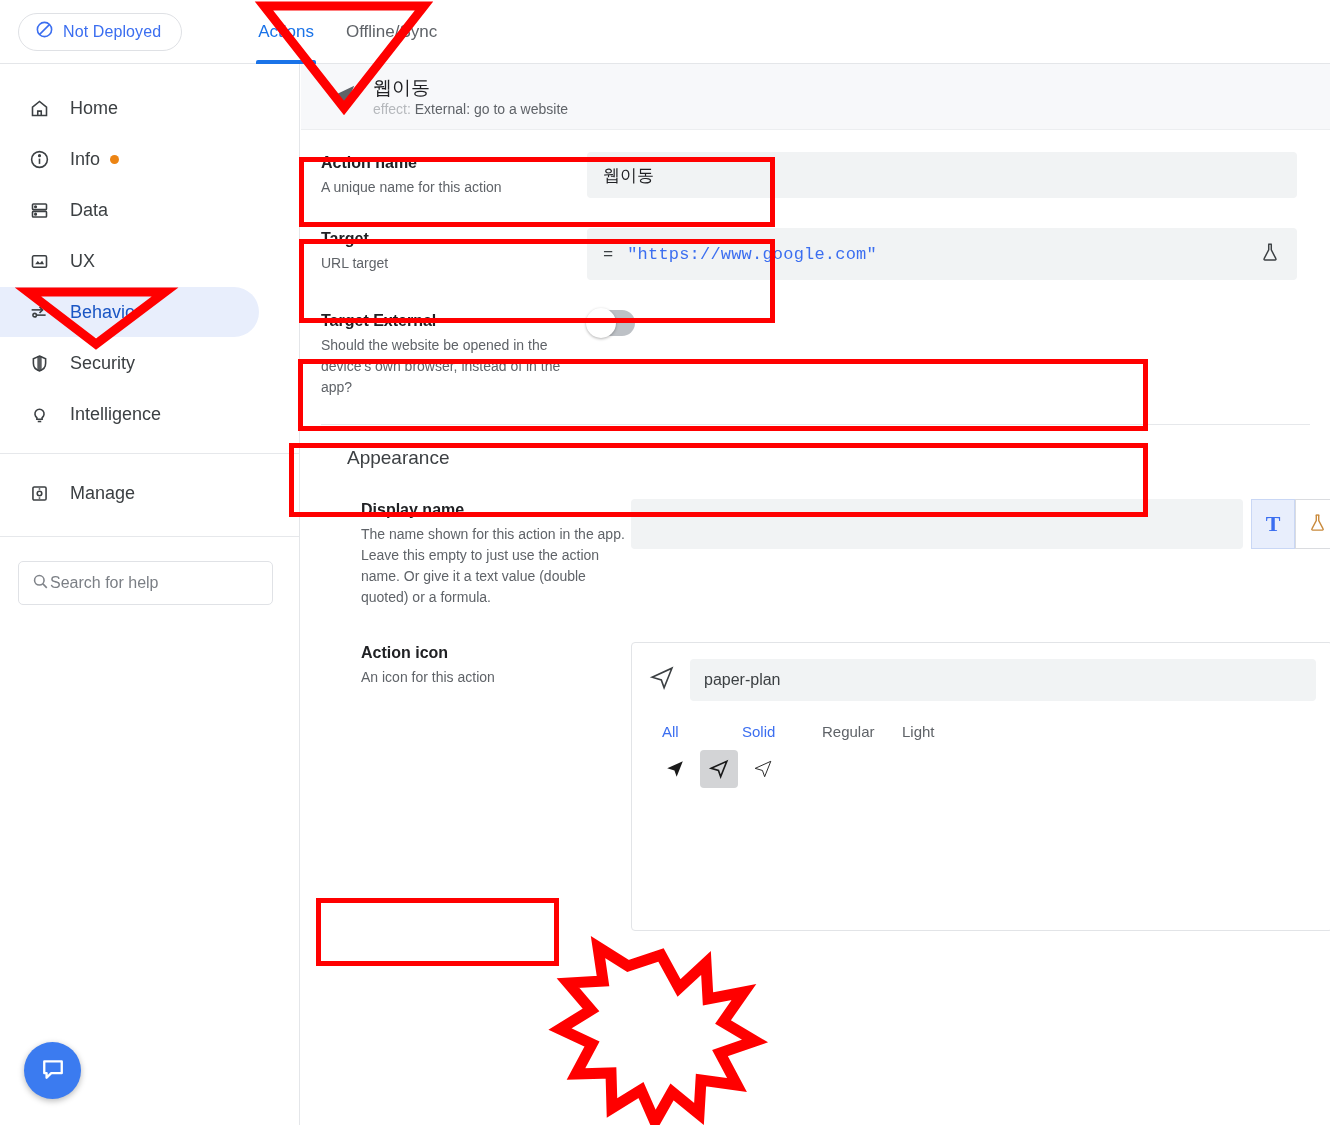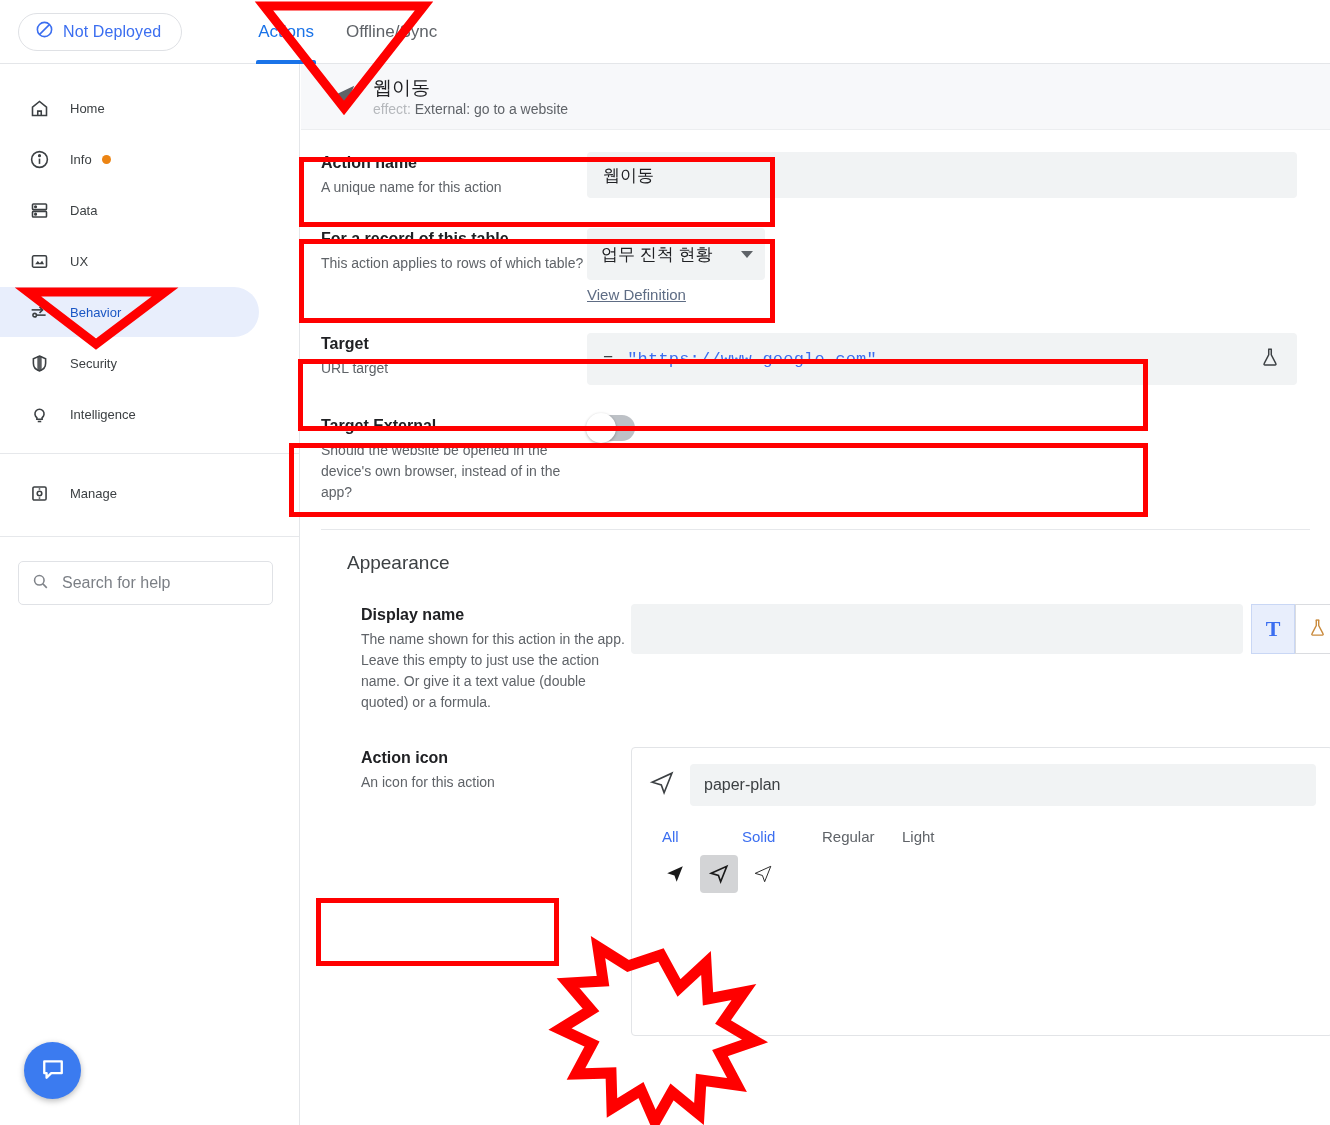--- a/index.html
+++ b/index.html
@@ -42,36 +42,36 @@
     background: #fff; border-right: 1px solid #e4e6e9;
   }
   .nav { padding-top: 18px; }
   .nav-item {
     display: flex; align-items: center; height: 50px;
     margin: 1px 40px 1px 0; padding-left: 26px;
     border-radius: 0 25px 25px 0; cursor: pointer;
     color: #3c4043;
   }
   .nav-item .ico { width: 26px; display: flex; align-items: center; justify-content: center; }
-  .nav-item .txt { margin-left: 18px; font-size: 13px; }
+  .nav-item .txt { margin-left: 18px; font-size: 18px; }
   .nav-item.selected { background: #e8eefc; }
   .nav-item.selected .txt { color: #1a56c4; }
   .dot-badge {
     width: 9px; height: 9px; border-radius: 50%; background: #ec8413;
     margin-left: 10px; display: inline-block;
   }
   .nav-sep { height: 1px; background: #e6e8eb; margin: 14px 0 14px 0; }
   .nav-sep2 { height: 1px; background: #e6e8eb; margin: 18px 0 0 0; }
 
   .search-wrap { padding: 24px 26px 0 18px; }
   .search-box {
     height: 44px; border: 1px solid #e0e2e6; border-radius: 5px;
     display: flex; align-items: center; padding: 0 12px; background: #fff;
   }
-  .search-box .ph { margin-left: 12px; color: #7b7f85; font-size: 16px; }
+  .search-box .ph { color: #7b7f85; font-size: 16px; }
 
   .fab {
     position: absolute; left: 24px; bottom: 26px;
     width: 57px; height: 57px; border-radius: 50%;
     background: #3b7bf0; display: flex; align-items: center; justify-content: center;
     box-shadow: 0 2px 6px rgba(0,0,0,.28); cursor: pointer;
   }
 
   
   .main {
@@ -334,33 +334,20 @@
       <div class="row" style="padding-top:22px">
         <div class="label-col">
           <div class="lab">Action name</div>
           <div class="sub">A unique name for this action</div>
         </div>
         <div class="field-col">
           <div class="input-flat wide">웹이동</div>
         </div>
       </div>
 
-      <div class="row" style="padding-top:30px">
-        <div class="label-col">
-          <div class="lab">For a record of this table</div>
-          <div class="sub">This action applies to rows of which table?</div>
-        </div>
-        <div class="field-col">
-          <div class="select-sm">
-            <span>업무 진척 현황</span>
-            <span class="caret"></span>
-          </div>
-          <div class="linkdef">View Definition</div>
-        </div>
-      </div>
 
 
       <div class="row" style="padding-top:30px">
         <div class="label-col">
           <div class="lab">Target</div>
           <div class="sub">URL target</div>
         </div>
         <div class="field-col">
           <div class="formula-box">
             <span class="eq">=</span>

